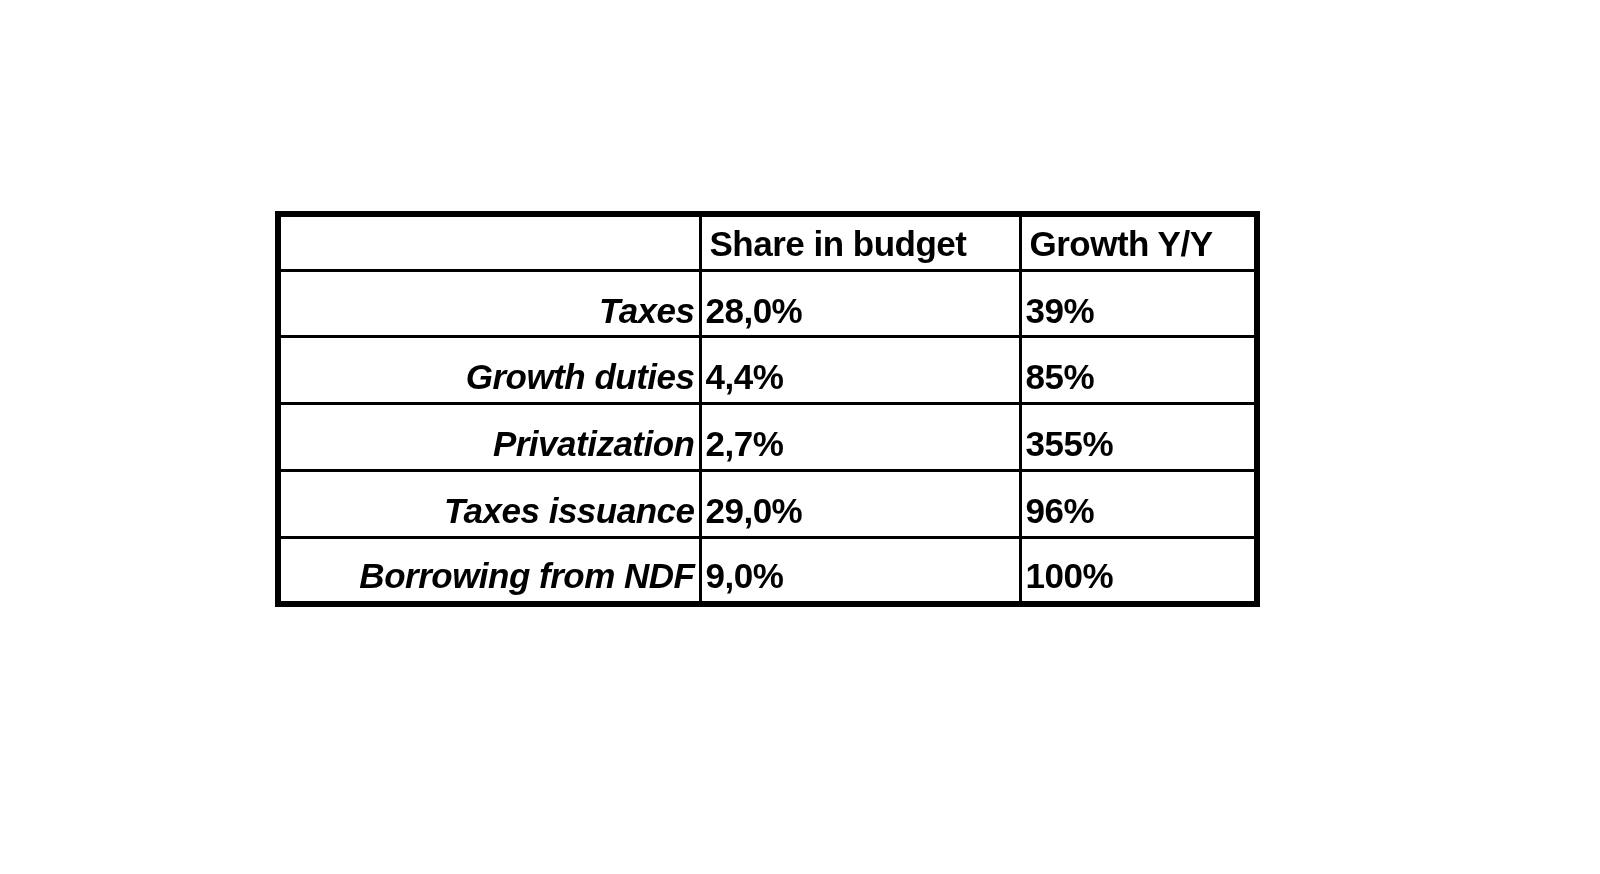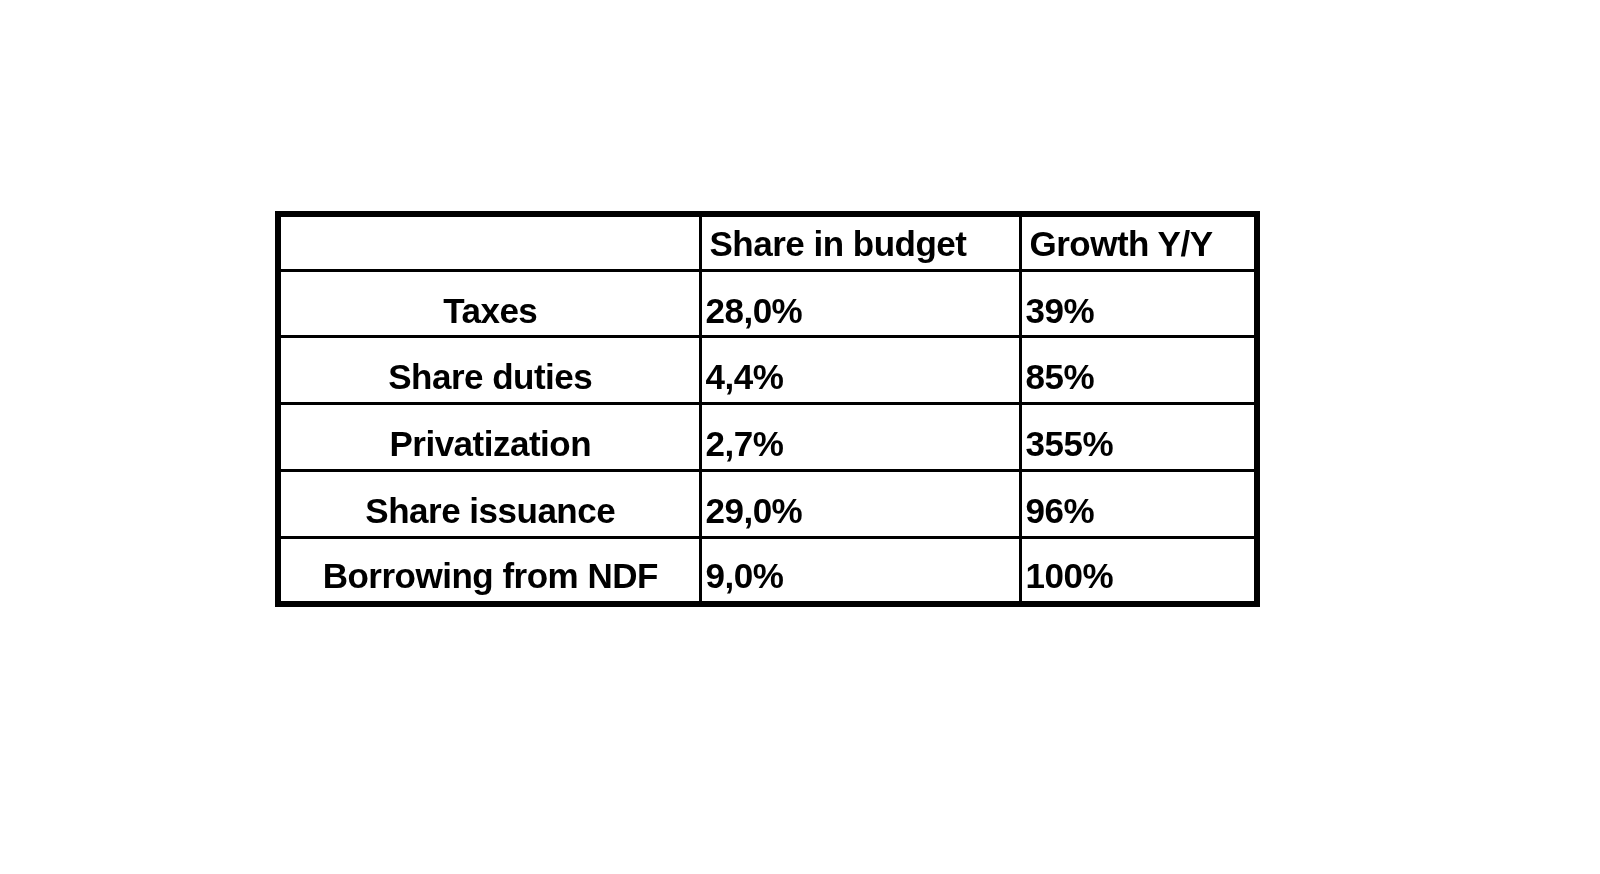--- a/index.html
+++ b/index.html
@@ -34,22 +34,23 @@
     font-weight: 700;
     font-size: 35px;
     line-height: 1.05;
     letter-spacing: -0.5px;
     vertical-align: bottom;
     white-space: nowrap;
     overflow: hidden;
     height: 56px;
   }
   .cell-label {
-    text-align: center;
+    text-align: right;
     padding: 0 4px 6px 5px;
+    font-style: italic;
   }
   .cell-num {
     padding: 0 10px 6px 4px;
   }
   .cell-header {
     text-align: left;
     padding: 0 4px 6px 8px;
   }
 </style>
 </head>
@@ -69,31 +70,31 @@
         <th class="cell-header">Growth Y/Y</th>
       </tr>
     </thead>
     <tbody>
       <tr>
         <td class="cell-label">Taxes</td>
         <td class="cell-num">28,0%</td>
         <td class="cell-num">39%</td>
       </tr>
       <tr>
-        <td class="cell-label">Share duties</td>
+        <td class="cell-label">Growth duties</td>
         <td class="cell-num">4,4%</td>
         <td class="cell-num">85%</td>
       </tr>
       <tr>
         <td class="cell-label">Privatization</td>
         <td class="cell-num">2,7%</td>
         <td class="cell-num">355%</td>
       </tr>
       <tr>
-        <td class="cell-label">Share issuance</td>
+        <td class="cell-label">Taxes issuance</td>
         <td class="cell-num">29,0%</td>
         <td class="cell-num">96%</td>
       </tr>
       <tr>
         <td class="cell-label">Borrowing from NDF</td>
         <td class="cell-num">9,0%</td>
         <td class="cell-num">100%</td>
       </tr>
     </tbody>
   </table>

